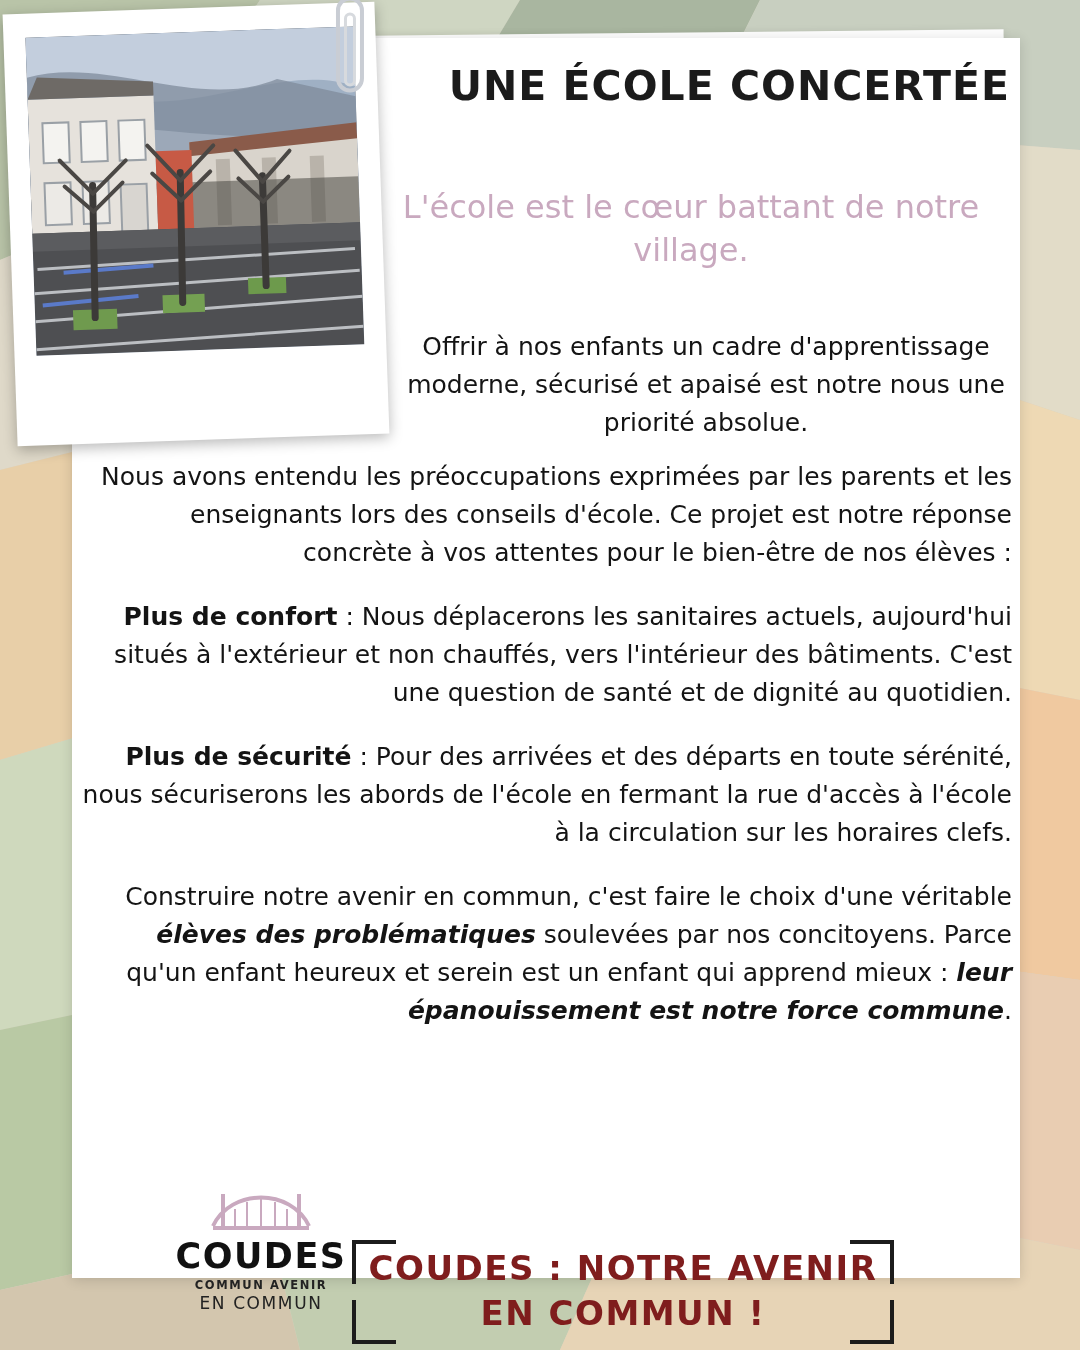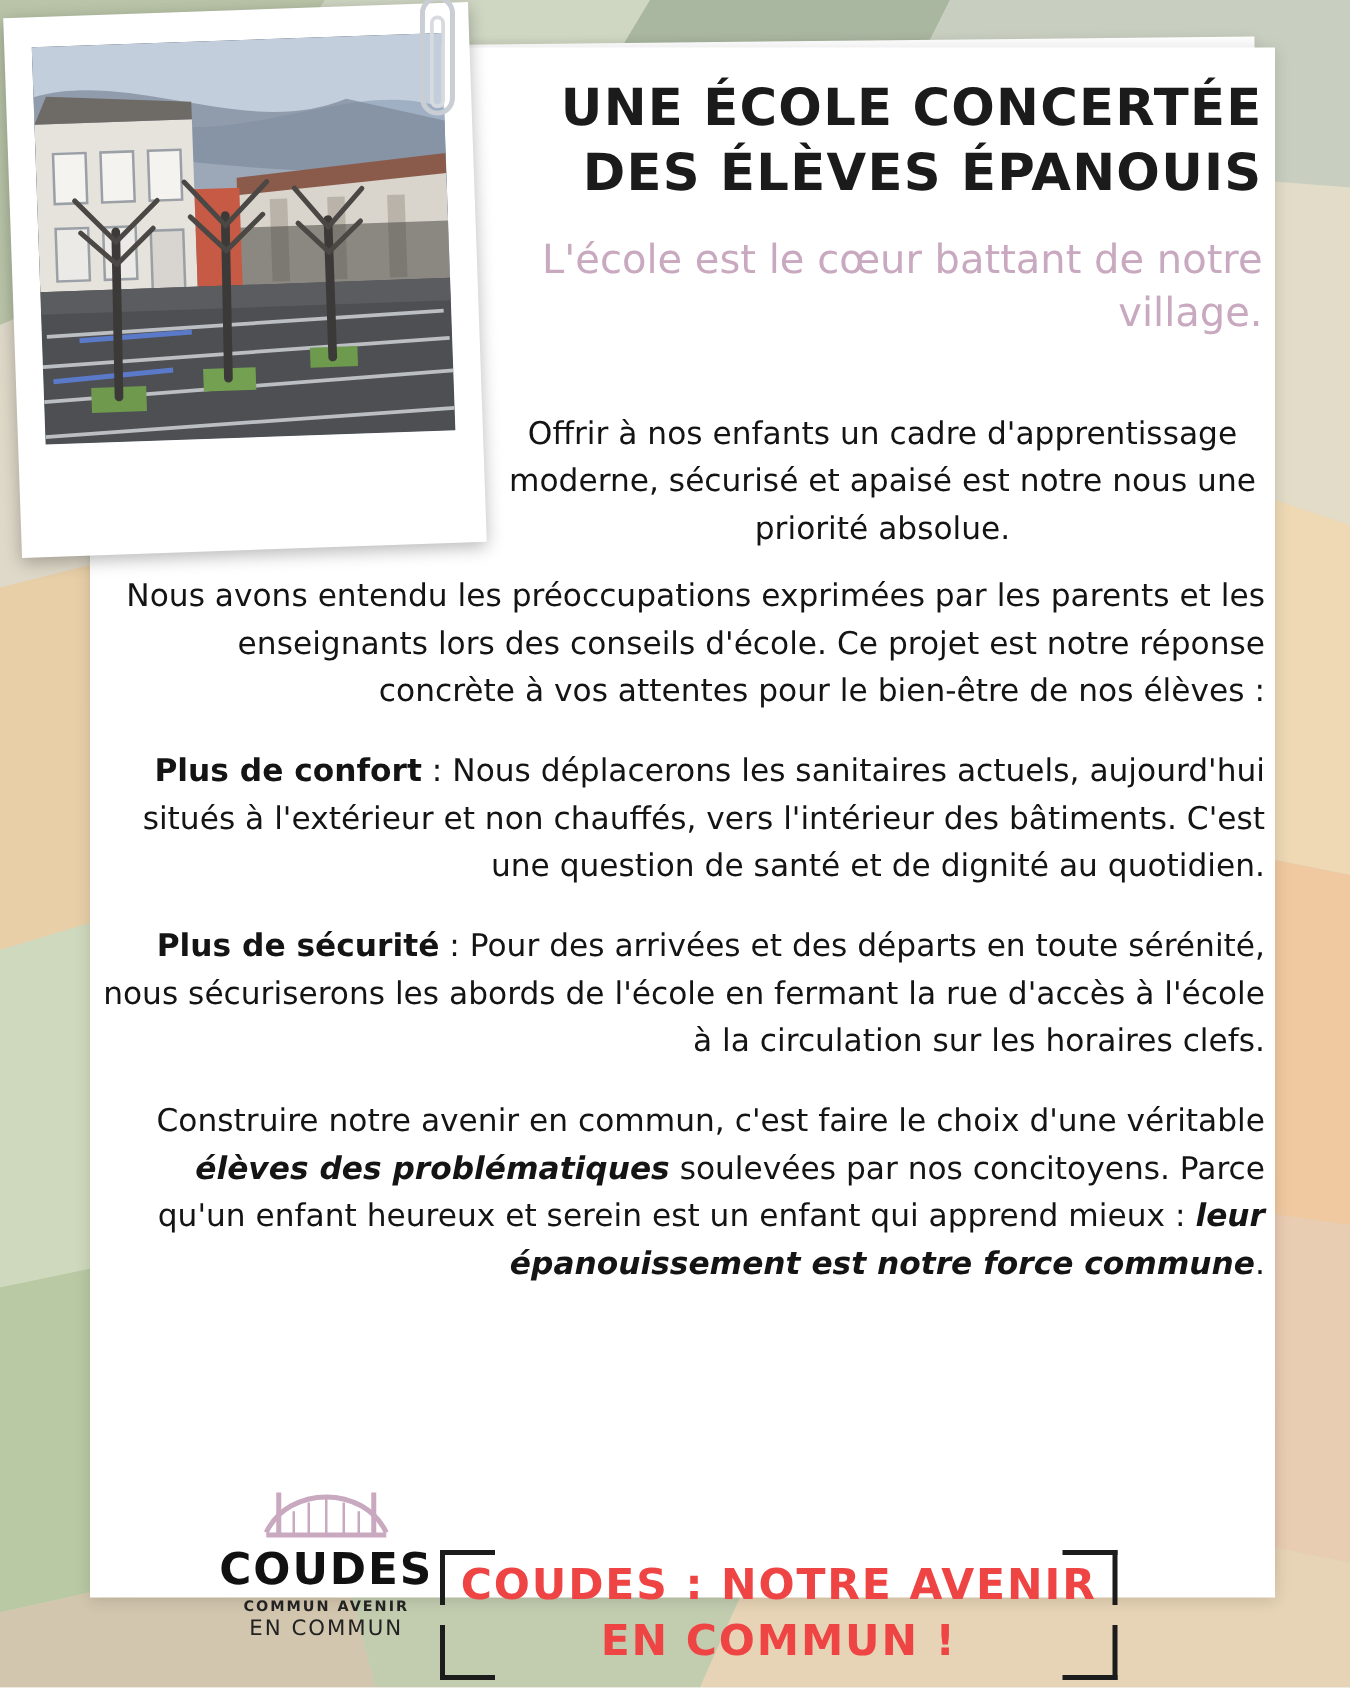--- a/index.html
+++ b/index.html
@@ -119,21 +119,21 @@
     text-transform: uppercase;
   }
   .subtitle {
     position: absolute;
     left: 300px;
     top: 148px;
     width: 638px;
     font-size: 32px;
     line-height: 1.35;
     color: #c9a9bf;
-    text-align: right;
+    text-align: center;
   }
 
   .intro {
     position: absolute;
     left: 330px;
     top: 290px;
     width: 608px;
     font-size: 25px;
     line-height: 1.52;
     color: #141414;
@@ -208,21 +208,21 @@
   .slogan-box .br { right: 0; bottom: 0; border-width: 0 4px 4px 0; }
   .slogan-box .slogan {
     position: absolute;
     left: 0; right: 0; top: 6px;
     text-align: center;
     font-family: "DejaVu Sans", sans-serif;
     font-weight: bold;
     font-size: 34px;
     line-height: 1.32;
     letter-spacing: 1.5px;
-    color: #ef4444;
+    color: #7f1d1d;
     text-transform: uppercase;
   }
 </style>
 </head>
 <body>
 
 <div class="bg">
   <svg viewBox="0 0 1080 1350" preserveAspectRatio="none">
     <rect x="0" y="0" width="1080" height="1350" fill="#d8d2c4"></rect>
     <polygon points="0,0 260,0 120,210 0,260" fill="#b9c4a8"></polygon>
@@ -322,21 +322,20 @@
   <div class="clip">
     <div class="ring"></div>
     <div class="inner"></div>
   </div>
 </div>
 
 <div class="content">
 
   <div class="title">
     <div>Une école concertée</div>
-    <div>Des élèves épanouis</div>
   </div>
 
   <div class="subtitle">L'école est le cœur battant de notre village.</div>
 
   <div class="intro">Offrir à nos enfants un cadre d'apprentissage moderne, sécurisé et apaisé est notre nous une priorité absolue.</div>
 
   <div class="body-text">
     <p>Nous avons entendu les préoccupations exprimées par les parents et les enseignants lors des conseils d'école. Ce projet est notre réponse concrète à vos attentes pour le bien-être de nos élèves :</p>
 
     <p><b>Plus de confort</b><span> : Nous déplacerons les sanitaires actuels, aujourd'hui situés à l'extérieur et non chauffés, vers l'intérieur des bâtiments. C'est une question de santé et de dignité au quotidien.</span></p>

